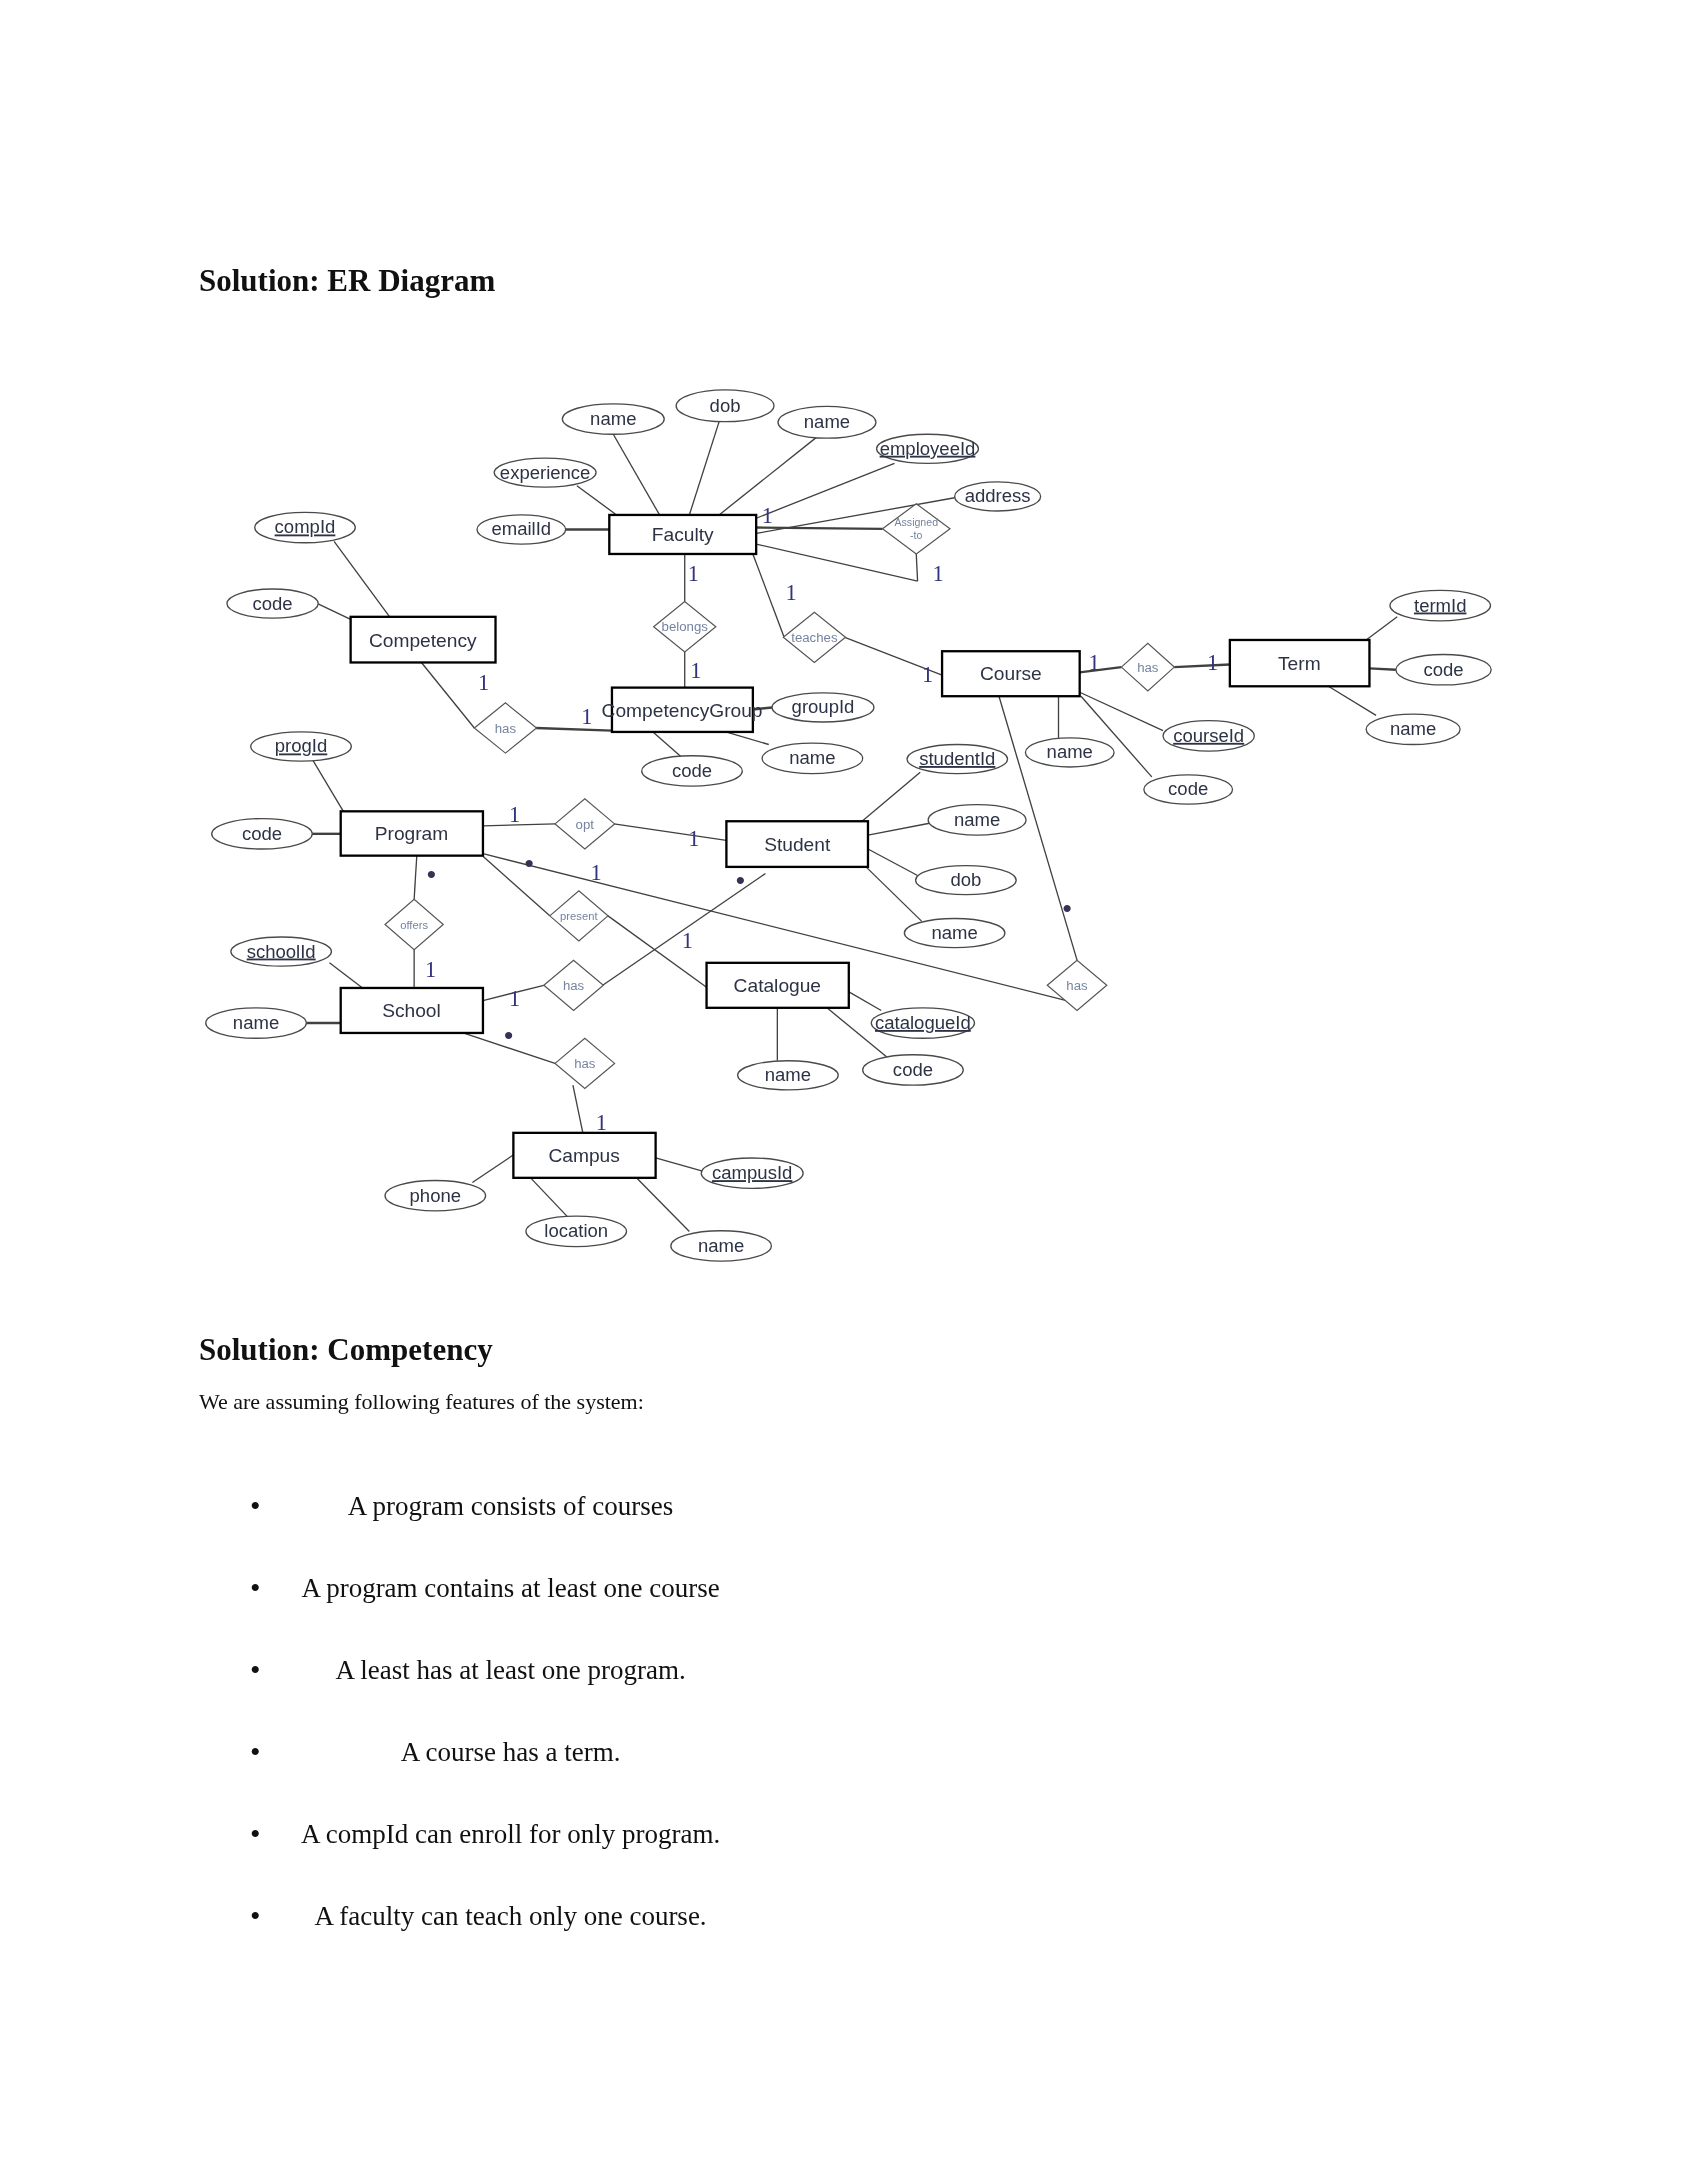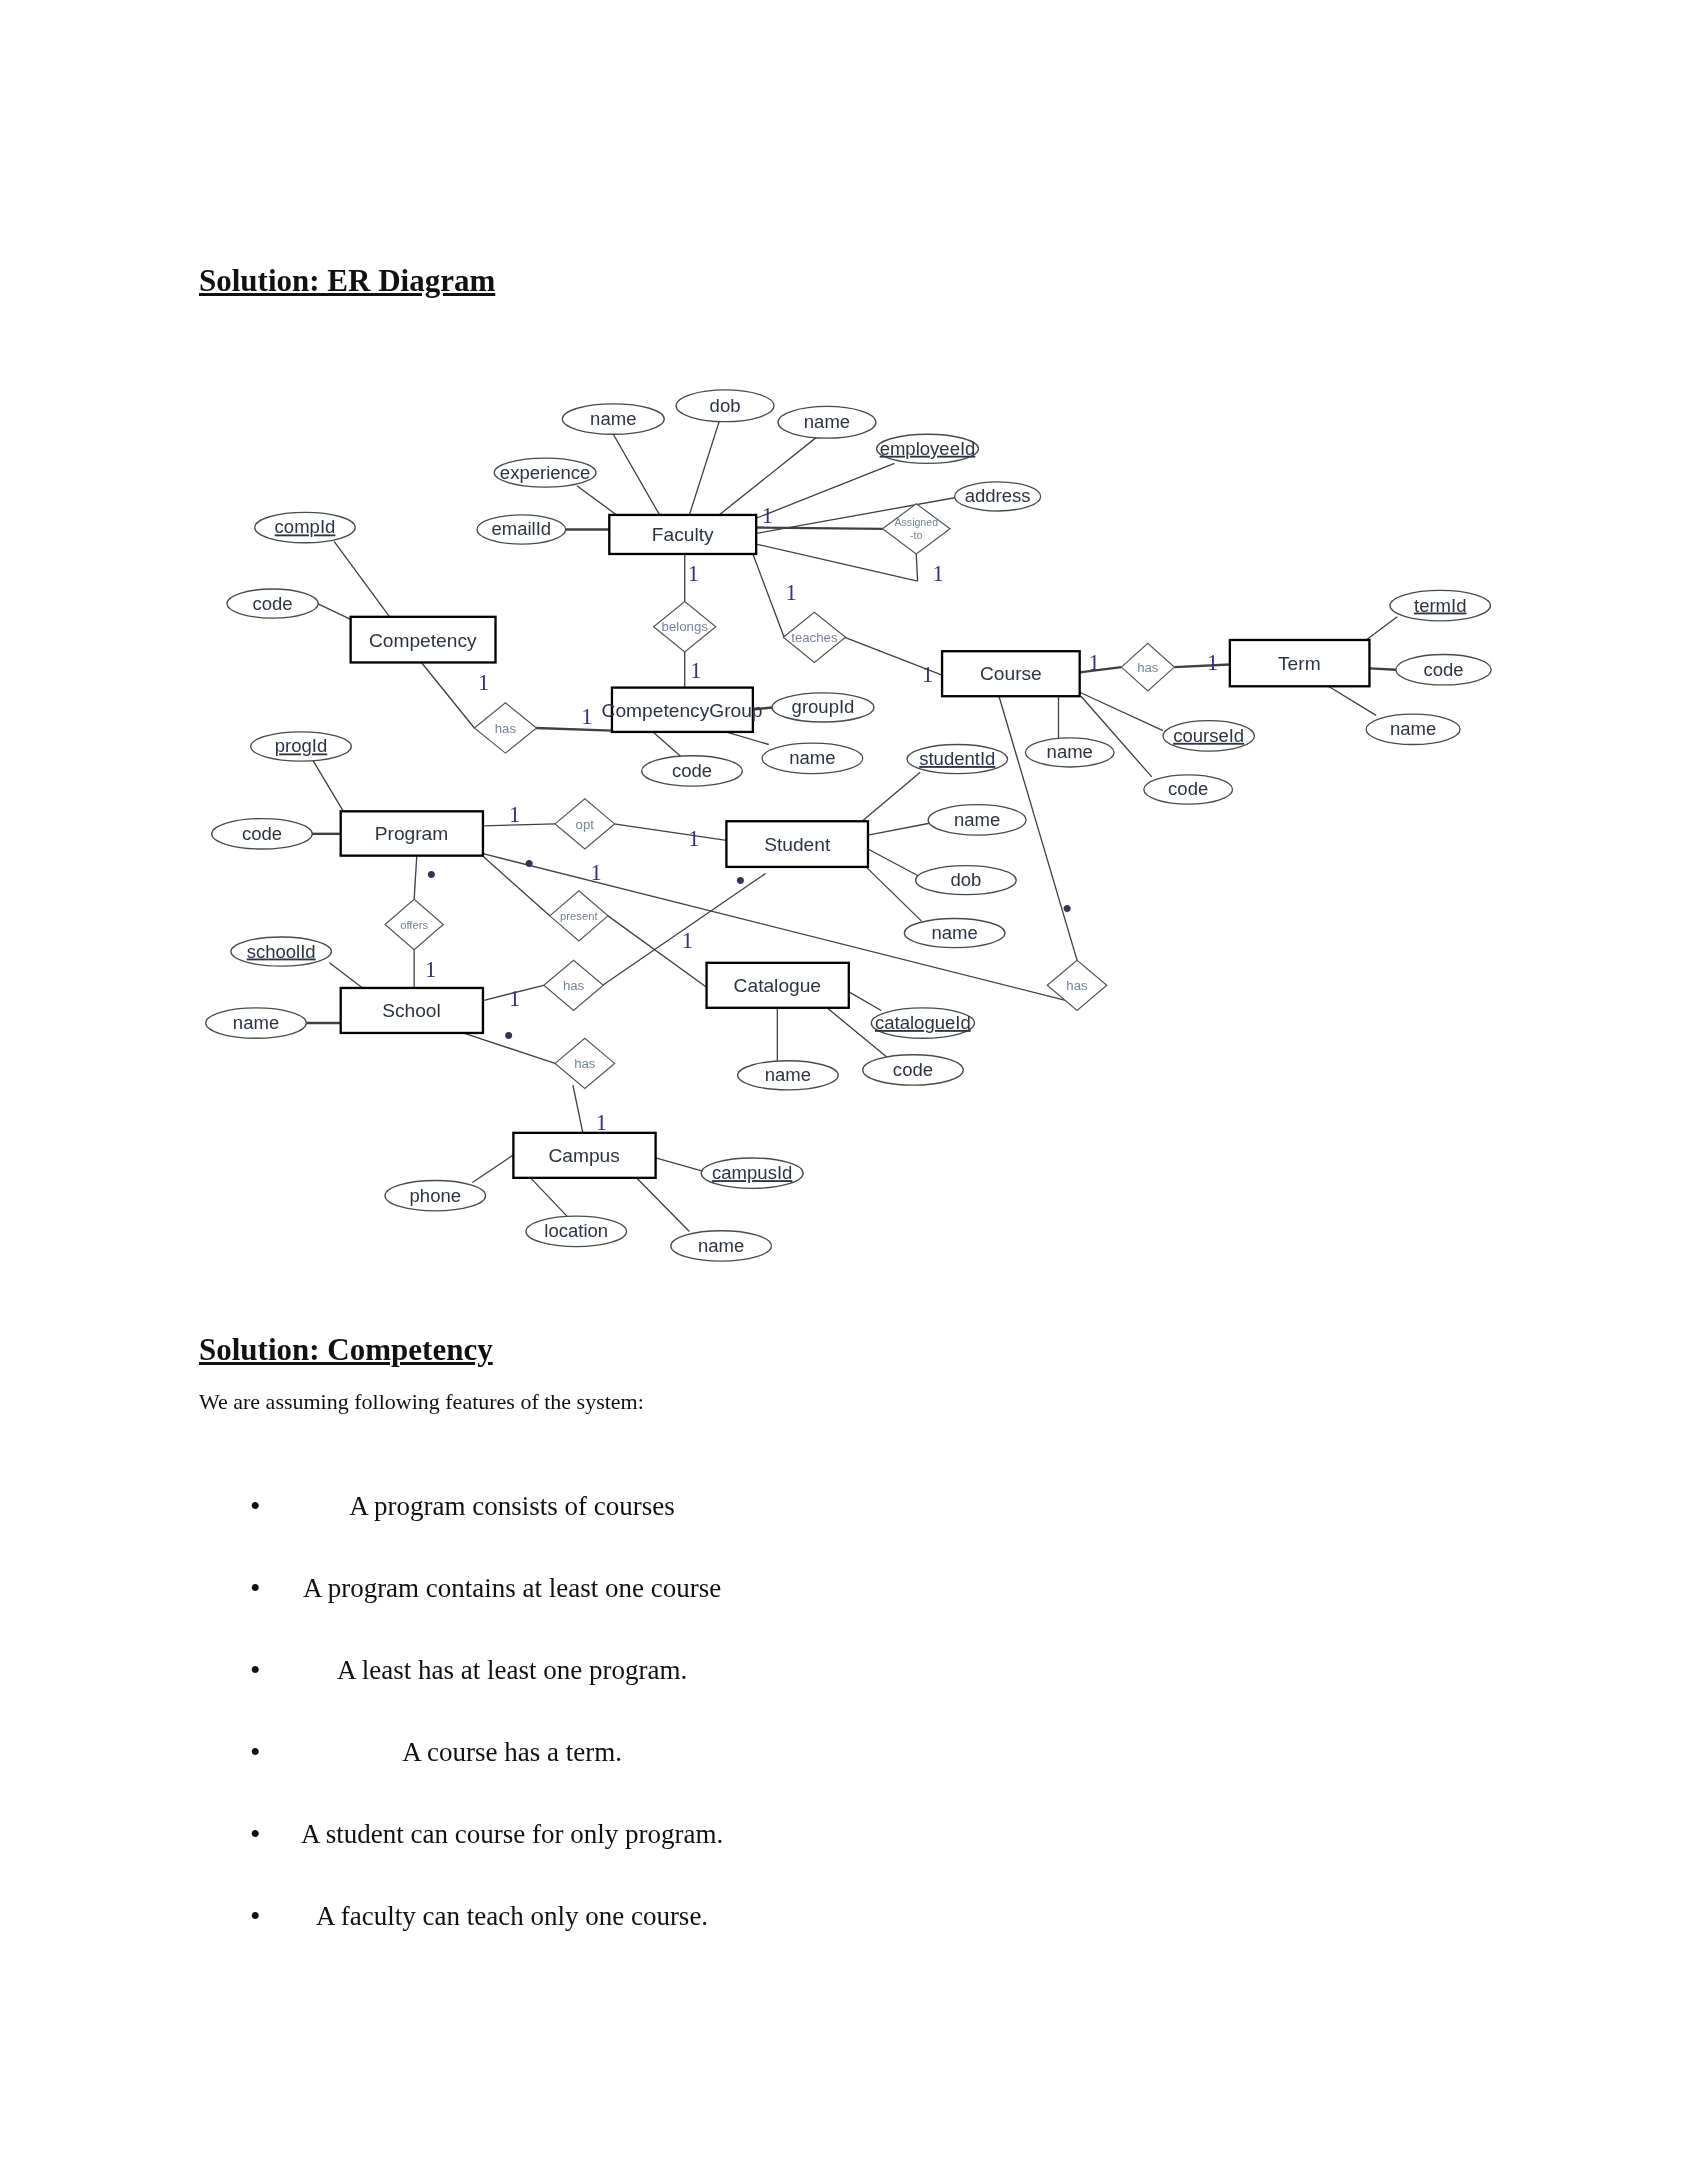--- a/index.html
+++ b/index.html
@@ -1,19 +1,19 @@
 <!DOCTYPE html>
 <html style="font-size:10.6px"><head>
 <meta charset="utf-8">
 <style>
   html,body{margin:0;padding:0;background:#ffffff;}
   body{width:1687px;height:2183px;position:relative;overflow:hidden;
        font-family:"Liberation Serif","DejaVu Serif",serif;color:#1a1a1a;}
   .h1{position:absolute;left:199px;font-size:31px;font-weight:bold;
-      font-family:"Liberation Serif","DejaVu Serif",serif;color:#111;text-decoration:underline;}
+      font-family:"Liberation Serif","DejaVu Serif",serif;color:#111;}
   #heading-er{top:263px;}
   #heading-assumptions{top:1332px;}
   .intro{position:absolute;left:199px;top:1389px;font-size:22px;color:#111;}
   ul.assumptions{position:absolute;left:301px;top:1490px;margin:0;padding:0;list-style:none;text-align:center;}
   ul.assumptions li{position:relative;font-size:27px;line-height:33px;height:33px;
       margin-bottom:49px;color:#111;}
   ul.assumptions li::before{content:"\2022";position:absolute;left:-51px;top:-1.3px;
       font-size:30px;color:#111;}
   svg{position:absolute;left:0;top:0;}
   .ent{fill:#ffffff;stroke:#000000;stroke-width:3.5;}
@@ -353,16 +353,16 @@
 
 <div class="h1" id="heading-assumptions">Solution: Competency</div>
 
 <div class="intro">We are assuming following features of the system:</div>
 
 <ul class="assumptions">
   <li>A program consists of courses</li>
   <li>A program contains at least one course</li>
   <li>A least has at least one program.</li>
   <li>A course has a term.</li>
-  <li>A student can course for only program.</li>
+  <li>A compId can enroll for only program.</li>
   <li>A faculty can teach only one course.</li>
 </ul>
 
 
 </body></html>

